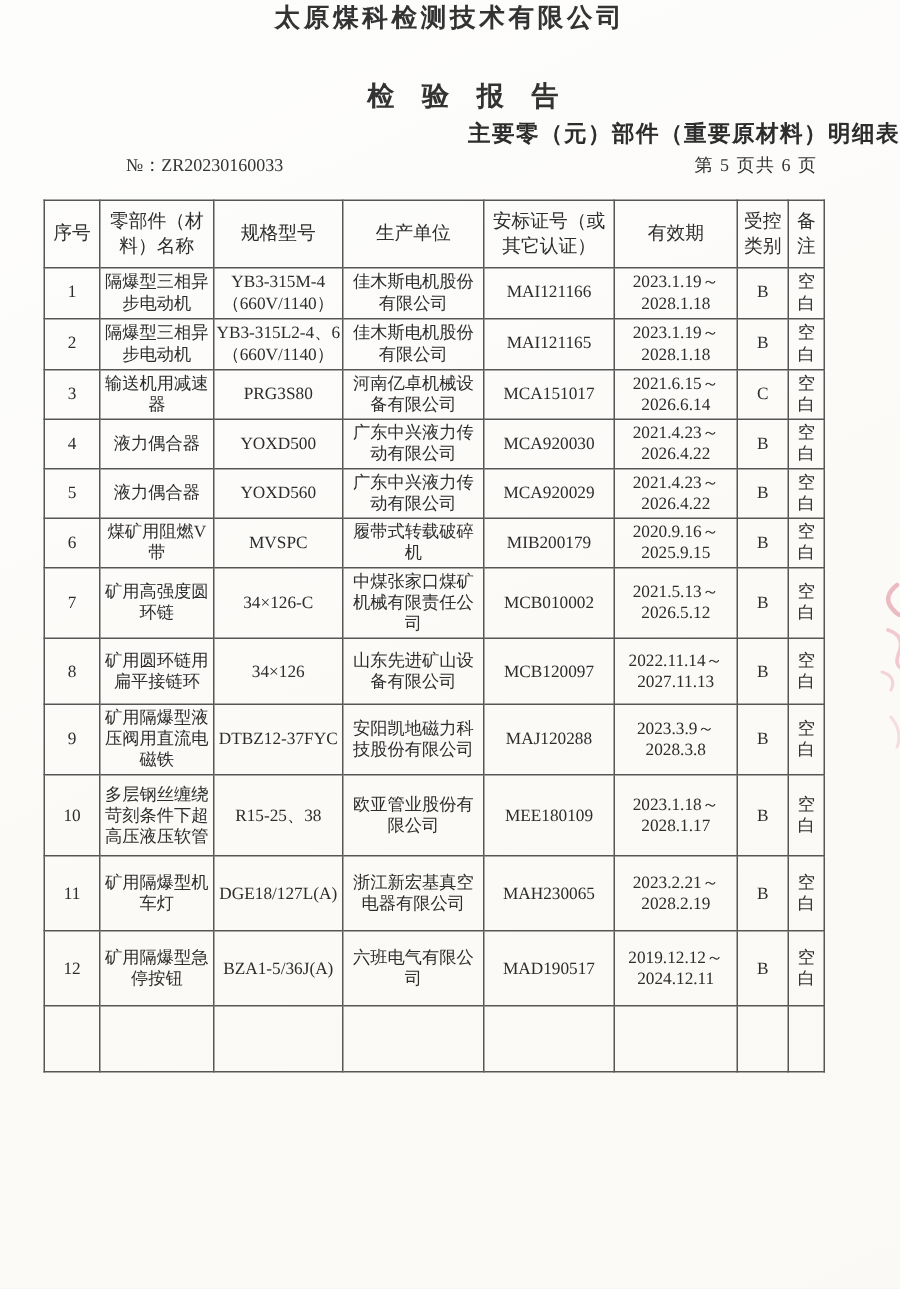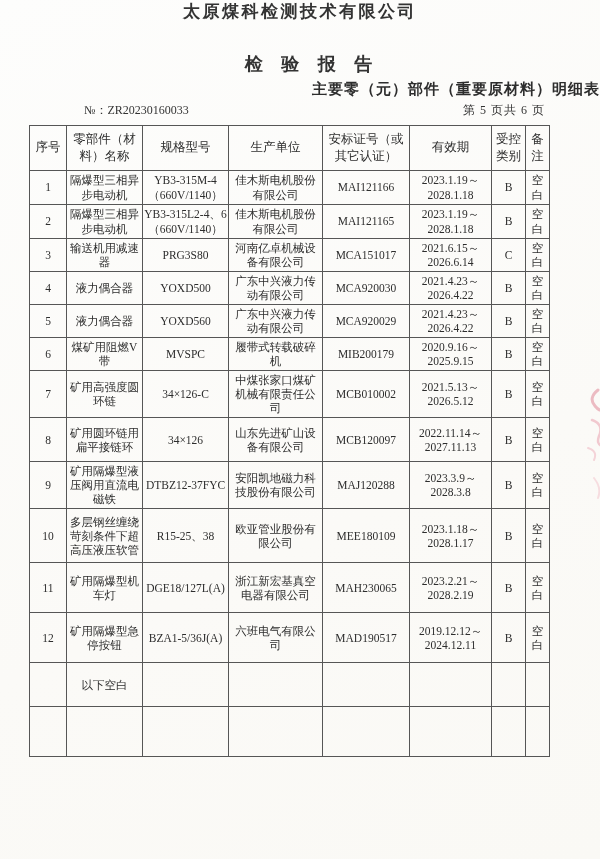--- a/index.html
+++ b/index.html
@@ -36,21 +36,21 @@
     border-bottom:1.5px solid #3a3a3a;
     padding-bottom:1px;
   }
   .table-title{
     margin-top:4px;
     text-align:right;
     font-size:15px;font-weight:700;letter-spacing:1px;
   }
   .meta{
     display:flex;justify-content:space-between;align-items:flex-end;
-    margin:3px 55px 6px 84px;
+    margin:3px 55px 14px 84px;
     font-size:12px;color:#333;
   }
   .meta .right{letter-spacing:1px;}
   table.parts{
     border-collapse:collapse;
     table-layout:fixed;
     margin-left:29px;
     width:520px;
     font-size:11.5px;
     line-height:1.22;
@@ -281,33 +281,20 @@
         <td>MAD190517</td>
         <td>
           <span class="vl">2019.12.12～</span>
           <span class="vl">2024.12.11</span>
         </td>
         <td>B</td>
         <td>空白</td>
       </tr>
         <tr>
         <td></td>
-        <td>以下空白</td>
-        <td></td>
-        <td></td>
-        <td></td>
-        <td>
-          <span class="vl"></span>
-          <span class="vl"></span>
-        </td>
-        <td></td>
-        <td></td>
-      </tr>
-        <tr>
-        <td></td>
         <td></td>
         <td></td>
         <td></td>
         <td></td>
         <td>
           <span class="vl"></span>
           <span class="vl"></span>
         </td>
         <td></td>
         <td></td>

